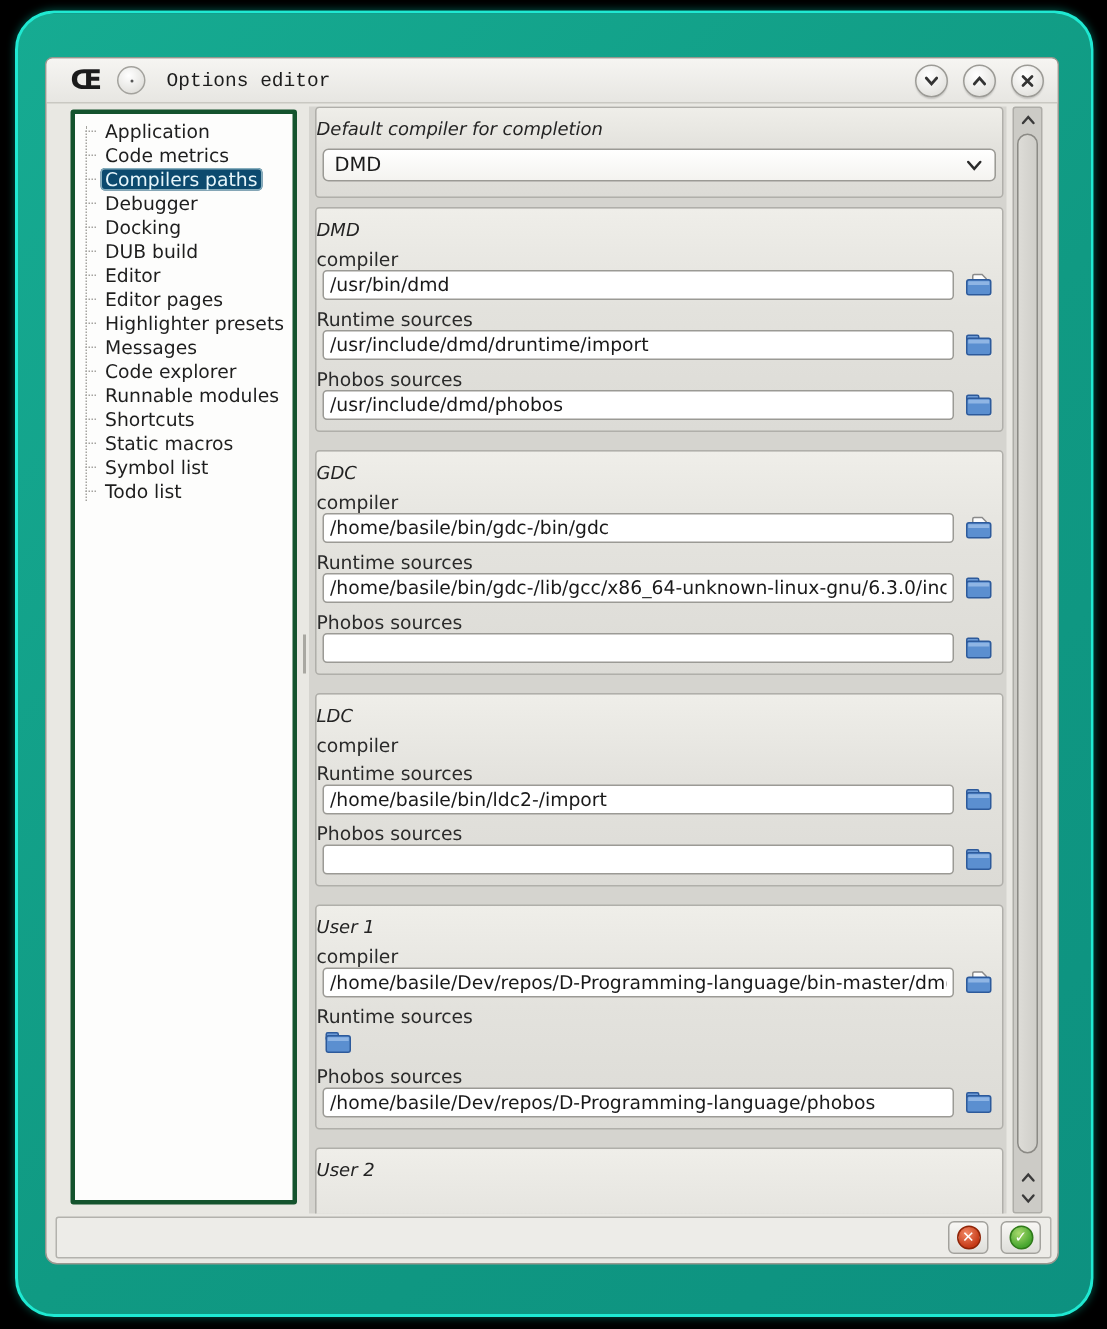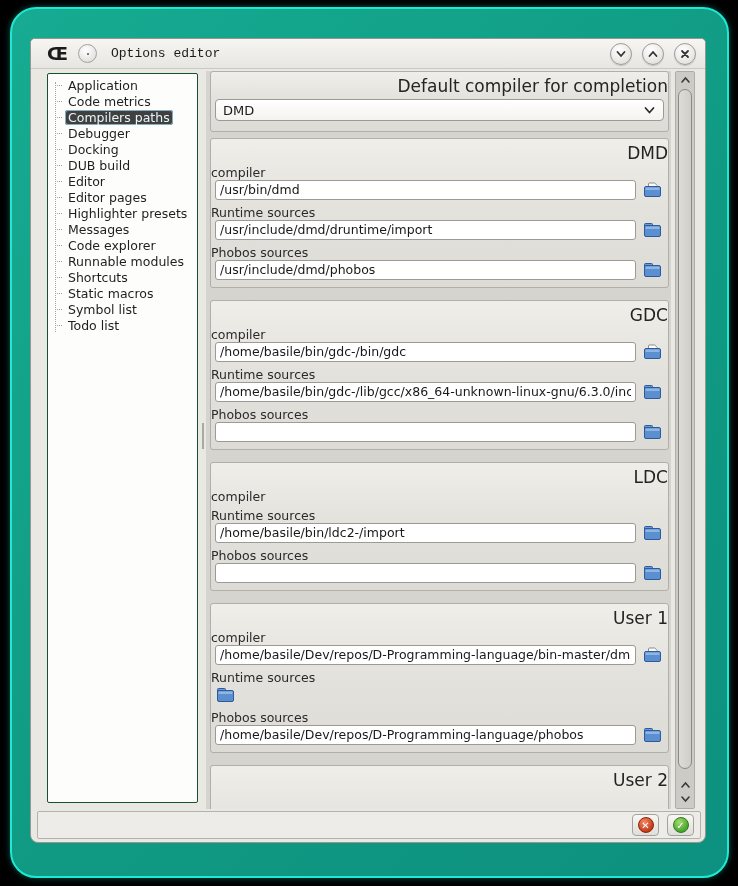--- a/index.html
+++ b/index.html
@@ -29,43 +29,43 @@
                     border-radius:50%; background:#555; }
   .win-title { margin-left:14px; font-size:13px; color:#1c1c1c;font-family:Liberation Mono, monospace; }
   .tb-buttons { margin-left:auto; display:flex; gap:10px; padding-right:9px; }
   .tb-circle { width:22px; height:22px; border-radius:50%;
                background:radial-gradient(circle at 40% 30%,#ffffff,#dbdad5);
                border:1px solid #9c9b96; display:flex; align-items:center; justify-content:center;
                box-shadow:0 1px 1px rgba(0,0,0,.15); }
 
   
   .sidebar { position:absolute; left:16px; top:34px; width:151px; height:730px;
-             background:#fdfdfc; border:1px solid #14532d; border-radius:2px; }
+             background:#fdfdfc; border:3px solid #14532d; border-radius:2px; }
   .tree { position:relative; padding-top:3px; }
   .tree-vline { position:absolute; left:7px; top:8px; height:250px; width:0;
                 border-left:1px dotted #a5a49f; }
   .side-item { display:flex; align-items:center; height:16px; font-size:12.5px; color:#1e1e1e;
                padding-left:2px; white-space:nowrap; cursor:default; }
   .side-item::before { content:''; width:7px; border-top:1px dotted #a5a49f; margin:0 3px 0 5px; }
   .side-label { padding:0 3px; border-radius:3px; line-height:15px; }
-  .side-label.selected { background:#404040; color:#e6f6fb;
+  .side-label.selected { background:#0c4a6e; color:#e6f6fb;
                          box-shadow:0 0 0 1px #86aebd inset; }
 
   
   .splitter { position:absolute; left:169px; top:34px; width:6px; height:730px; cursor:col-resize; }
   .splitter::after { content:''; position:absolute; left:2px; top:350px; width:2px; height:26px;
                      background:#a9a8a2; }
 
   
   .viewport { position:absolute; left:175px; top:32px; width:465px; height:738px;
               background:#d5d4cf; overflow:hidden; padding:0 2px 0 4px; }
   .groupbox { border:1px solid #b0afaa; border-radius:3px;
               background:linear-gradient(180deg,#efeee9 0%,#e3e2dd 45%,#dcdbd6 100%);
               padding:4px 0; }
-  .gb-title { text-align:right; font-size:17px; color:#242424; line-height:20px; }
+  .gb-title { text-align:left; font-size:12px; color:#242424; line-height:20px;font-style:italic; }
   .gb-label { text-align:left; font-size:12.5px; color:#2a2a2a; line-height:19px; }
   .field-row { display:flex; align-items:center; gap:6px; padding:0 6px 6px 4px; height:21px; }
   .path-input { flex:1; height:20px; border:1px solid #9b9a95; border-radius:3px; background:#fff;
                 font-family:"DejaVu Sans","Liberation Sans",sans-serif; font-size:12.5px;
                 color:#191919; padding:0 4px; outline:none; }
   .icon-btn { width:20px; height:18px; border:none; background:transparent; padding:0;
               display:flex; align-items:center; justify-content:center; cursor:pointer; }
 
   
   .combo { margin:3px 4px 6px 4px; height:22px; background:linear-gradient(180deg,#ffffff,#f4f3f0);

